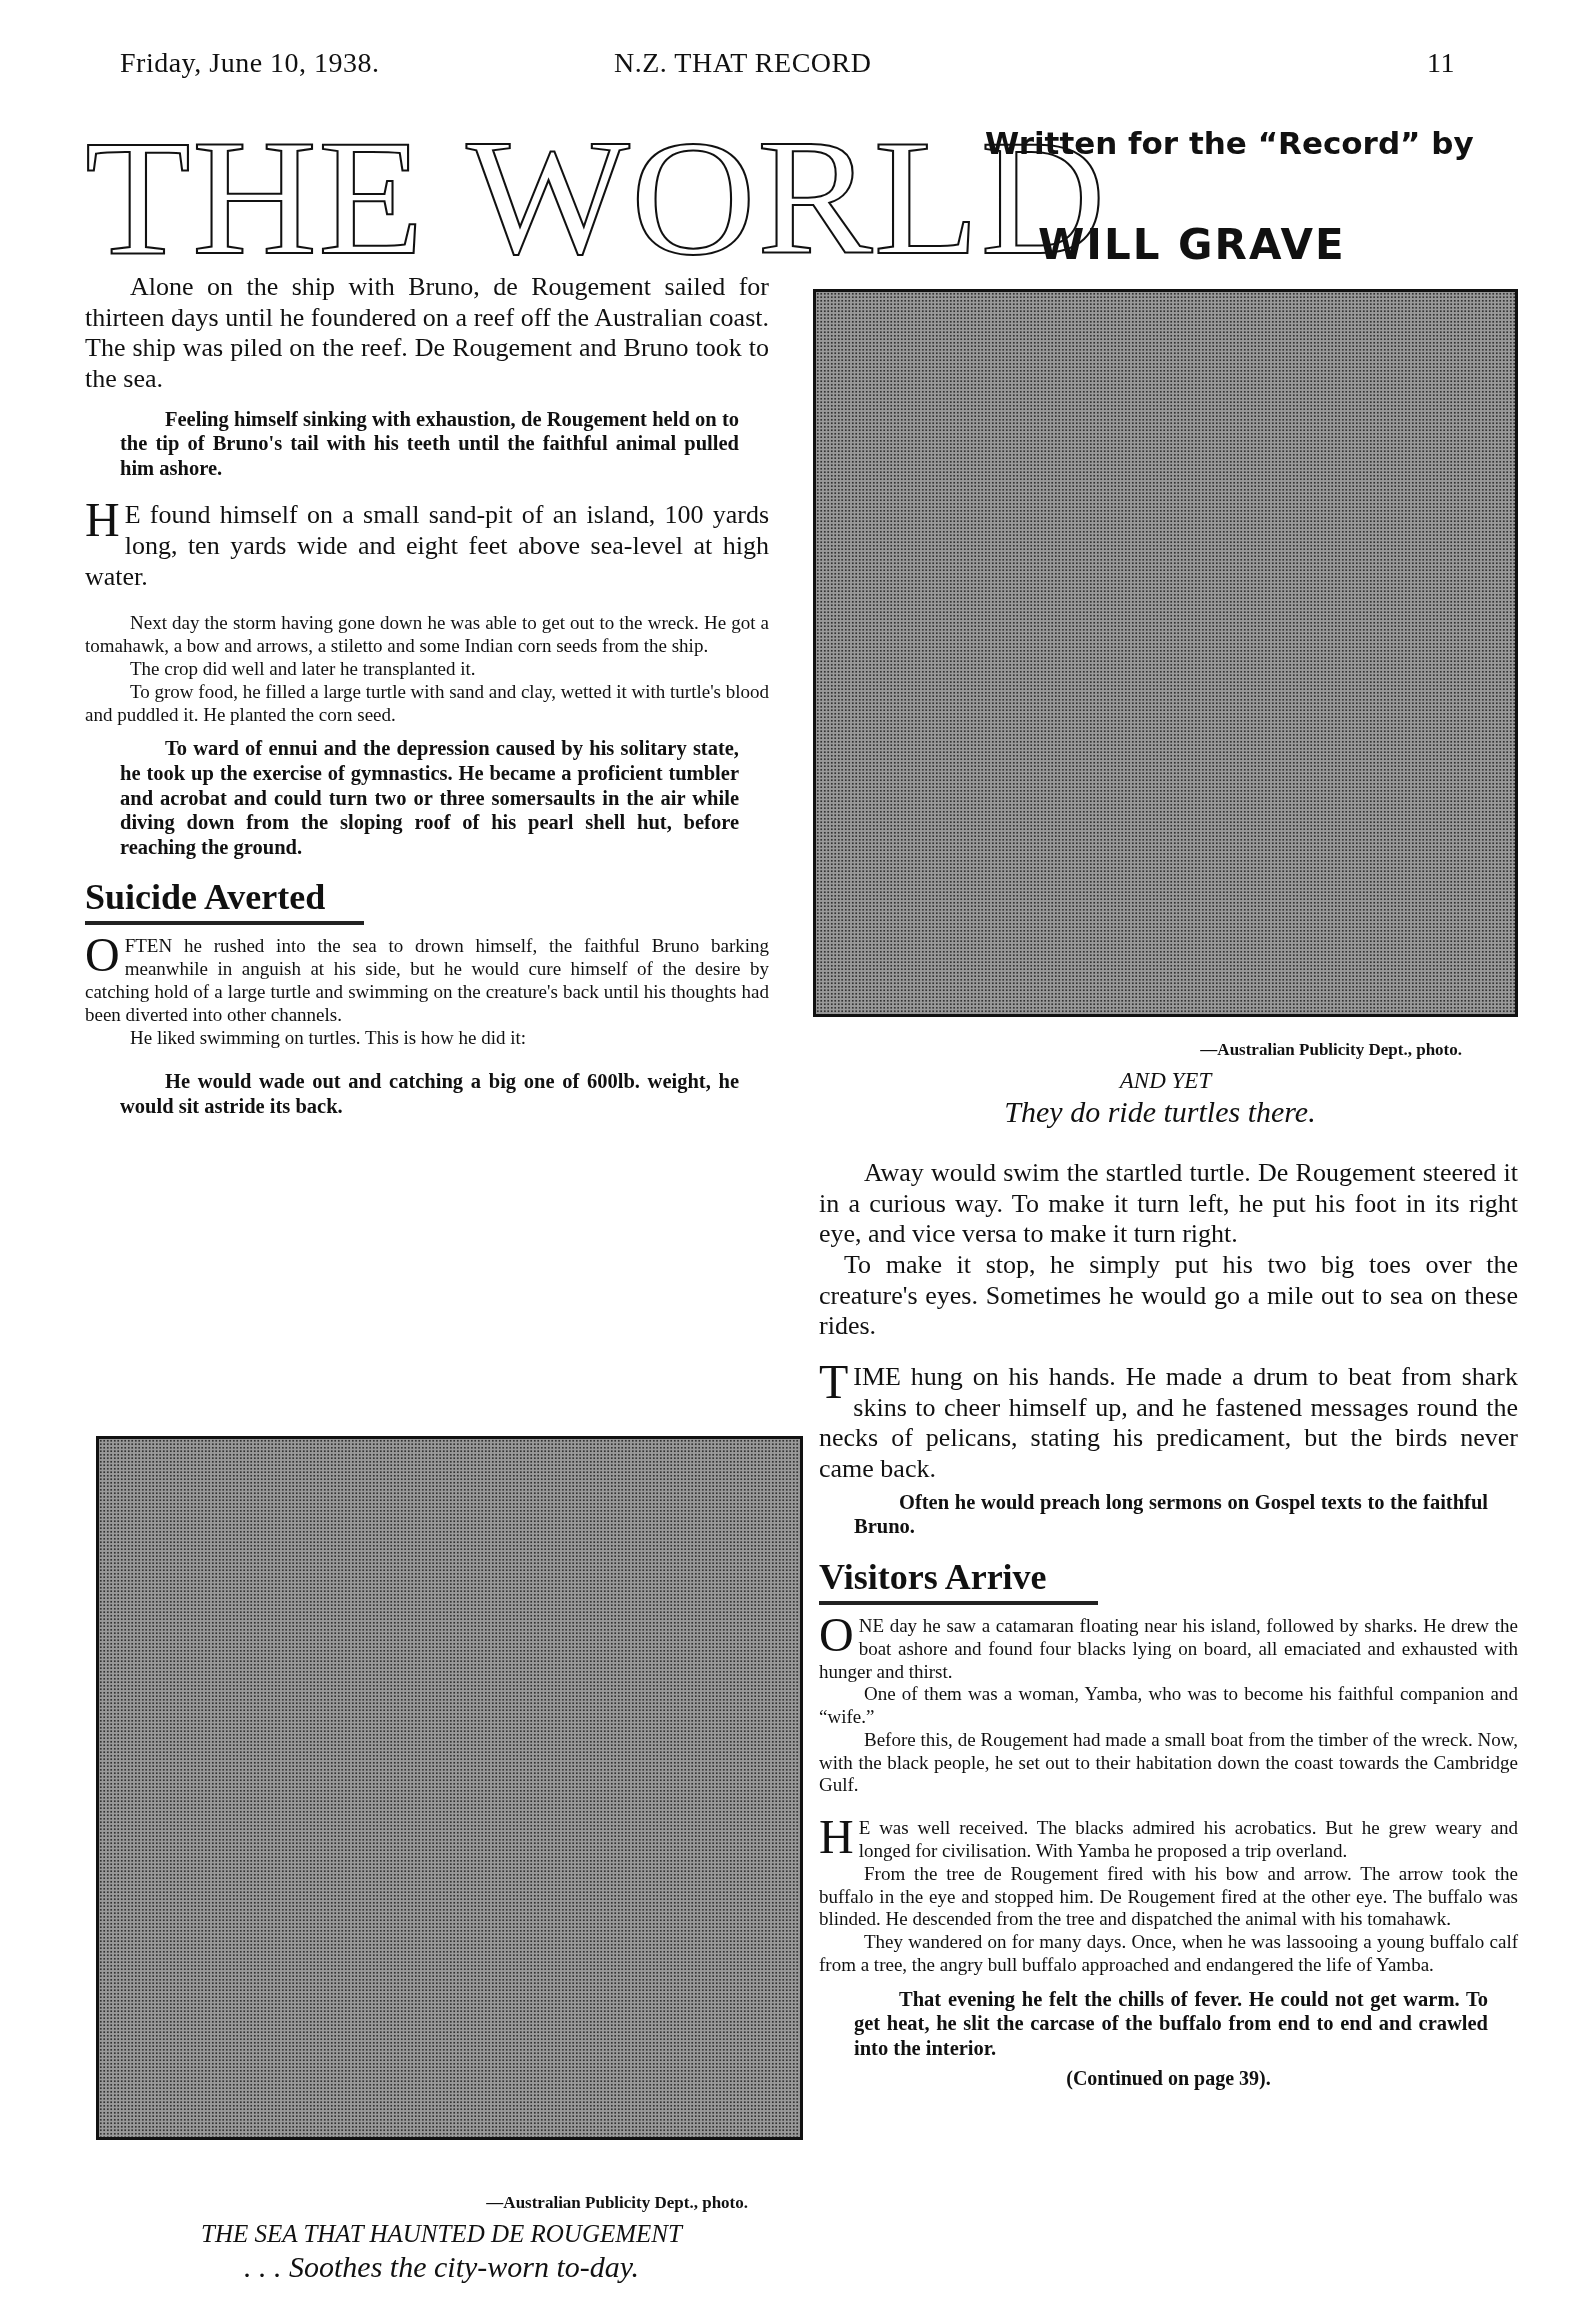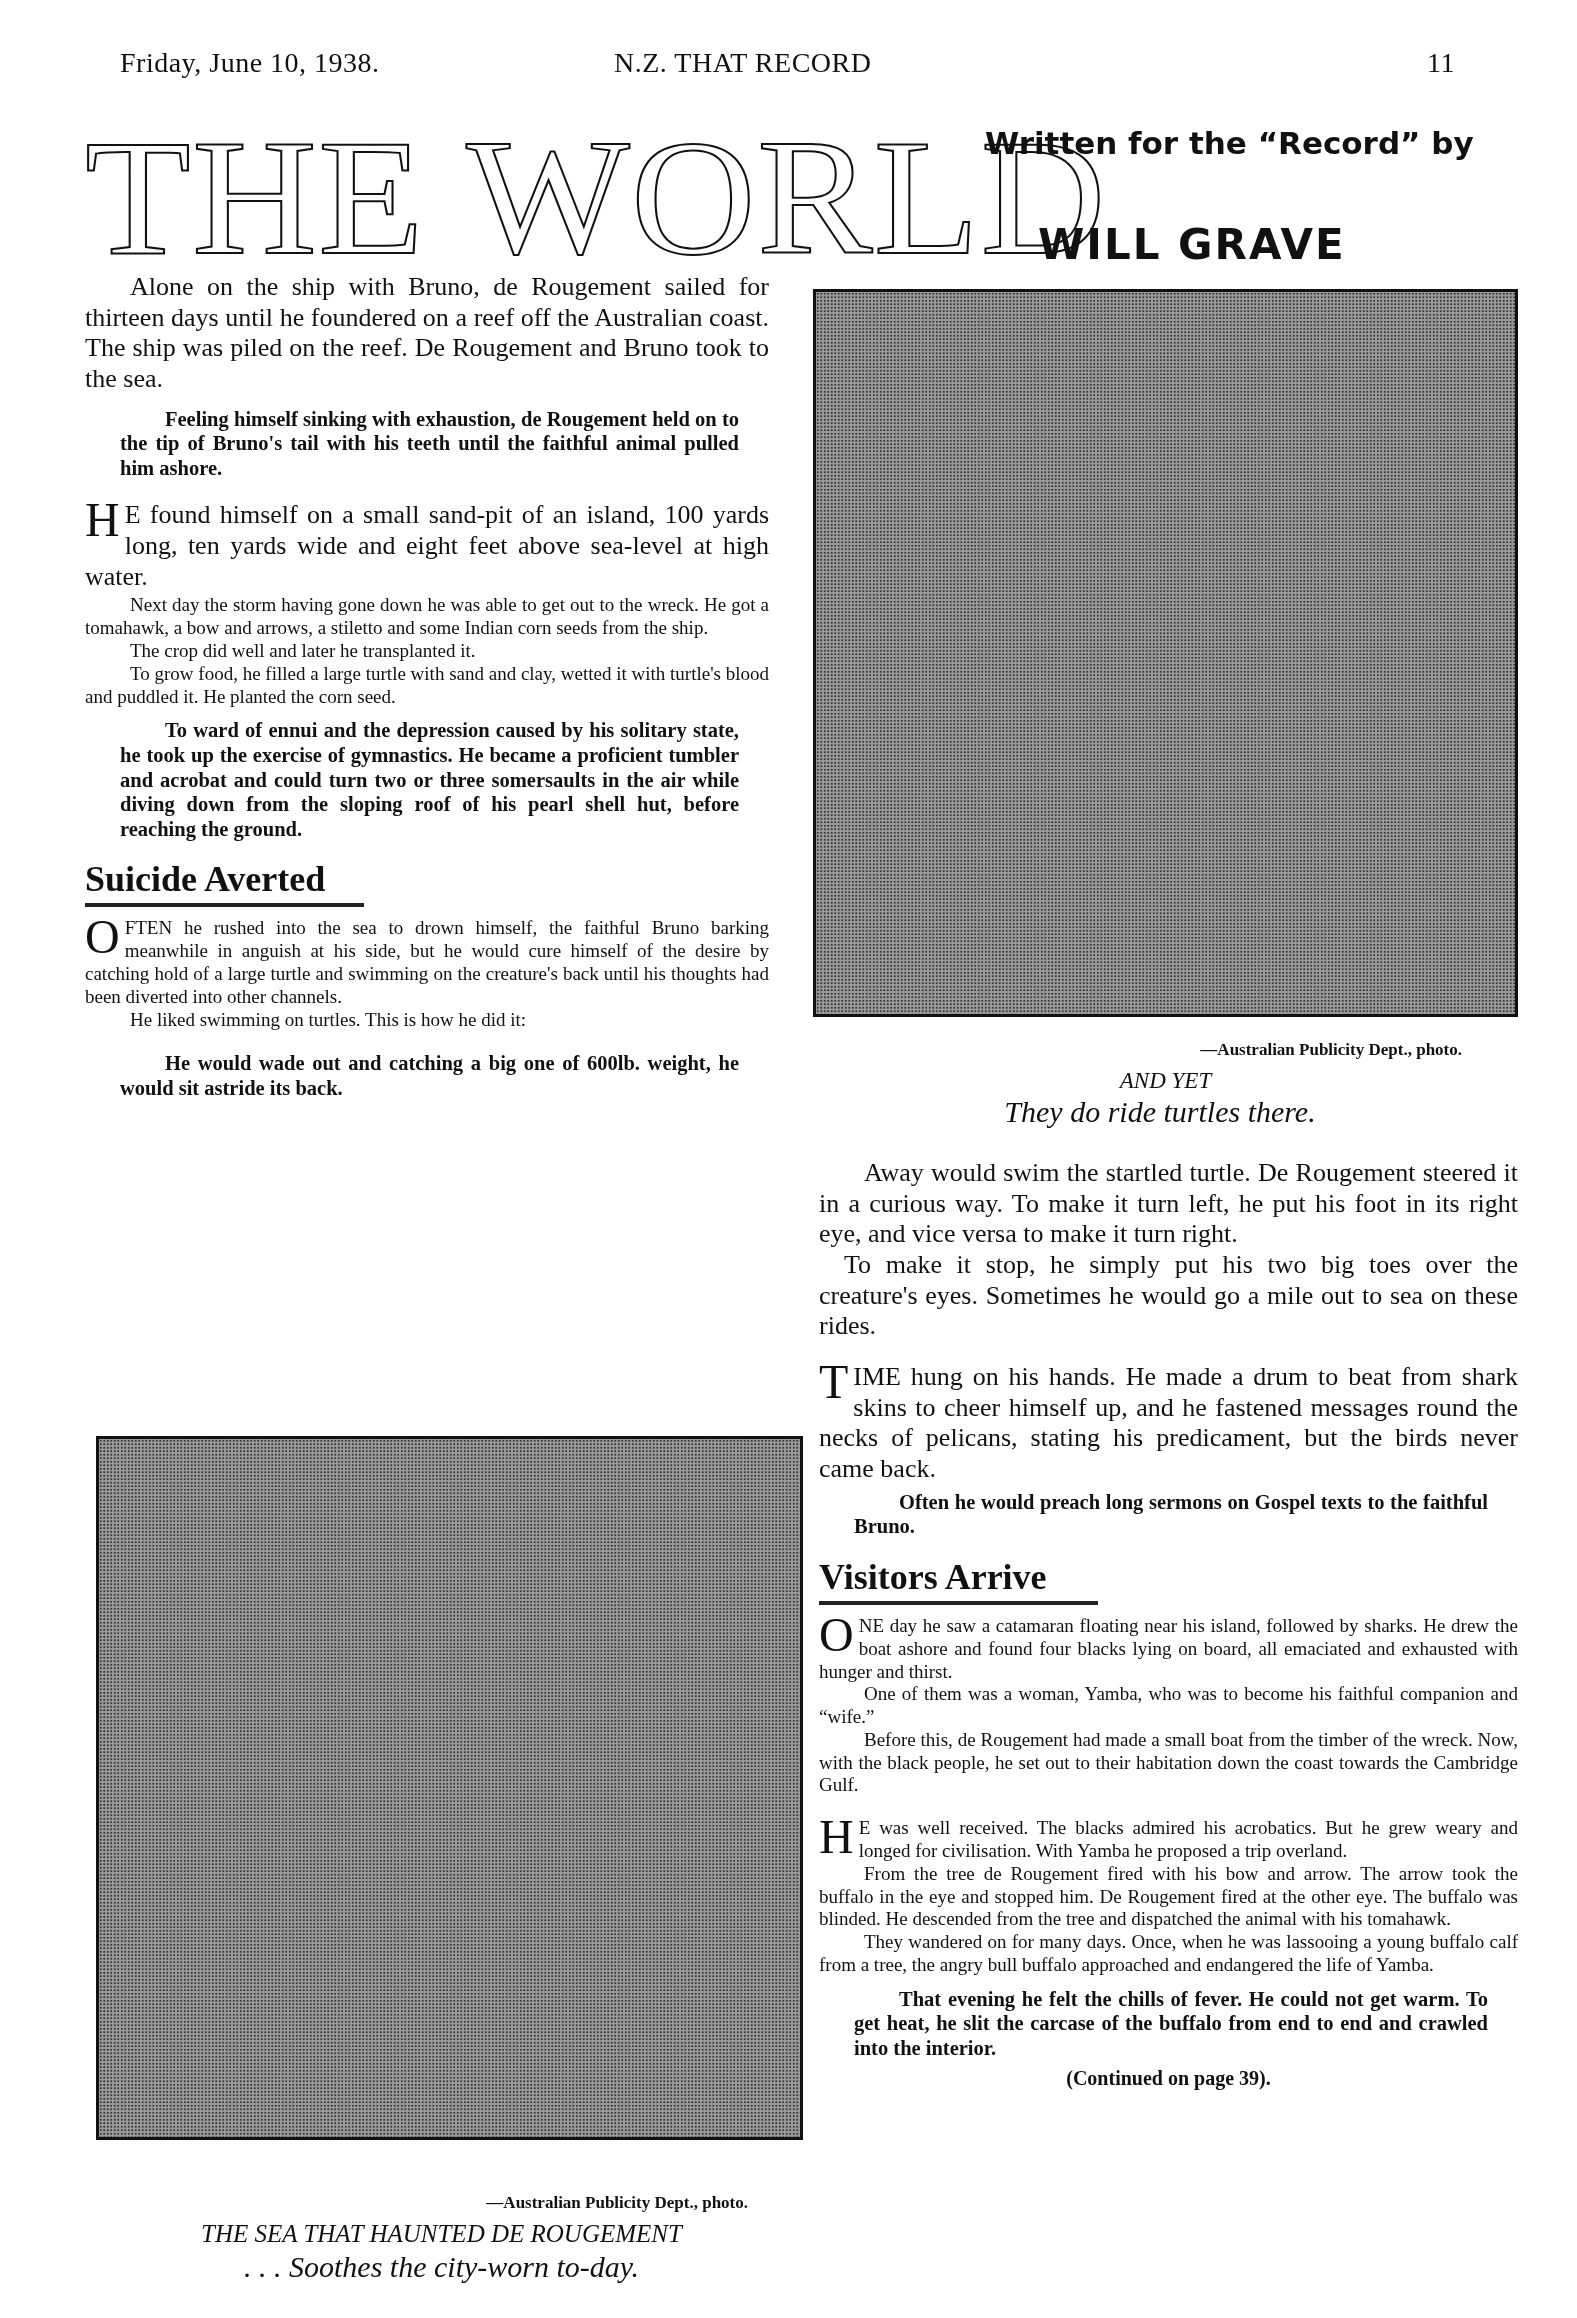--- a/index.html
+++ b/index.html
@@ -45,21 +45,21 @@
 <div class="abs byline-1">Written for the “Record” by</div>
 <div class="abs byline-2">WILL GRAVE</div>
 
 <div class="abs col" style="left:85px; top:272px; width:684px;">
   <p class="lead">Alone on the ship with Bruno, de Rougement sailed for thirteen days until he foundered on a reef off the Australian coast. The ship was piled on the reef. De Rougement and Bruno took to the sea.</p>
   <p class="bold" style="margin-top:12px;">Feeling himself sinking with exhaustion, de Rougement held on to the tip of Bruno's tail with his teeth until the faithful animal pulled him ashore.</p>
 
   <div class="lead" style="margin-top:20px; text-align:justify;">
     <span class="dropcap">H</span><span>E found himself on a small sand-pit of an island, 100 yards long, ten yards wide and eight feet above sea-level at high water.</span>
   </div>
-  <p class="small" style="margin-top:2px;">Next day the storm having gone down he was able to get out to the wreck. He got a tomahawk, a bow and arrows, a stiletto and some Indian corn seeds from the ship.</p>
+  <p class="small" style="margin-top:20px;">Next day the storm having gone down he was able to get out to the wreck. He got a tomahawk, a bow and arrows, a stiletto and some Indian corn seeds from the ship.</p>
   <p class="small">The crop did well and later he transplanted it.</p>
   <p class="small">To grow food, he filled a large turtle with sand and clay, wetted it with turtle's blood and puddled it. He planted the corn seed.</p>
   <p class="bold" style="margin-top:10px;">To ward of ennui and the depression caused by his solitary state, he took up the exercise of gymnastics. He became a proficient tumbler and acrobat and could turn two or three somersaults in the air while diving down from the sloping roof of his pearl shell hut, before reaching the ground.</p>
 
   <div style="margin-top:20px; width:279px;">
     <h2 class="subhead">Suicide Averted</h2>
     <div class="subhead-rule"></div>
   </div>
   <div class="small" style="text-align:justify;">
     <span class="dropcap">O</span><span>FTEN he rushed into the sea to drown himself, the faithful Bruno barking meanwhile in anguish at his side, but he would cure himself of the desire by catching hold of a large turtle and swimming on the creature's back until his thoughts had been diverted into other channels.</span>

